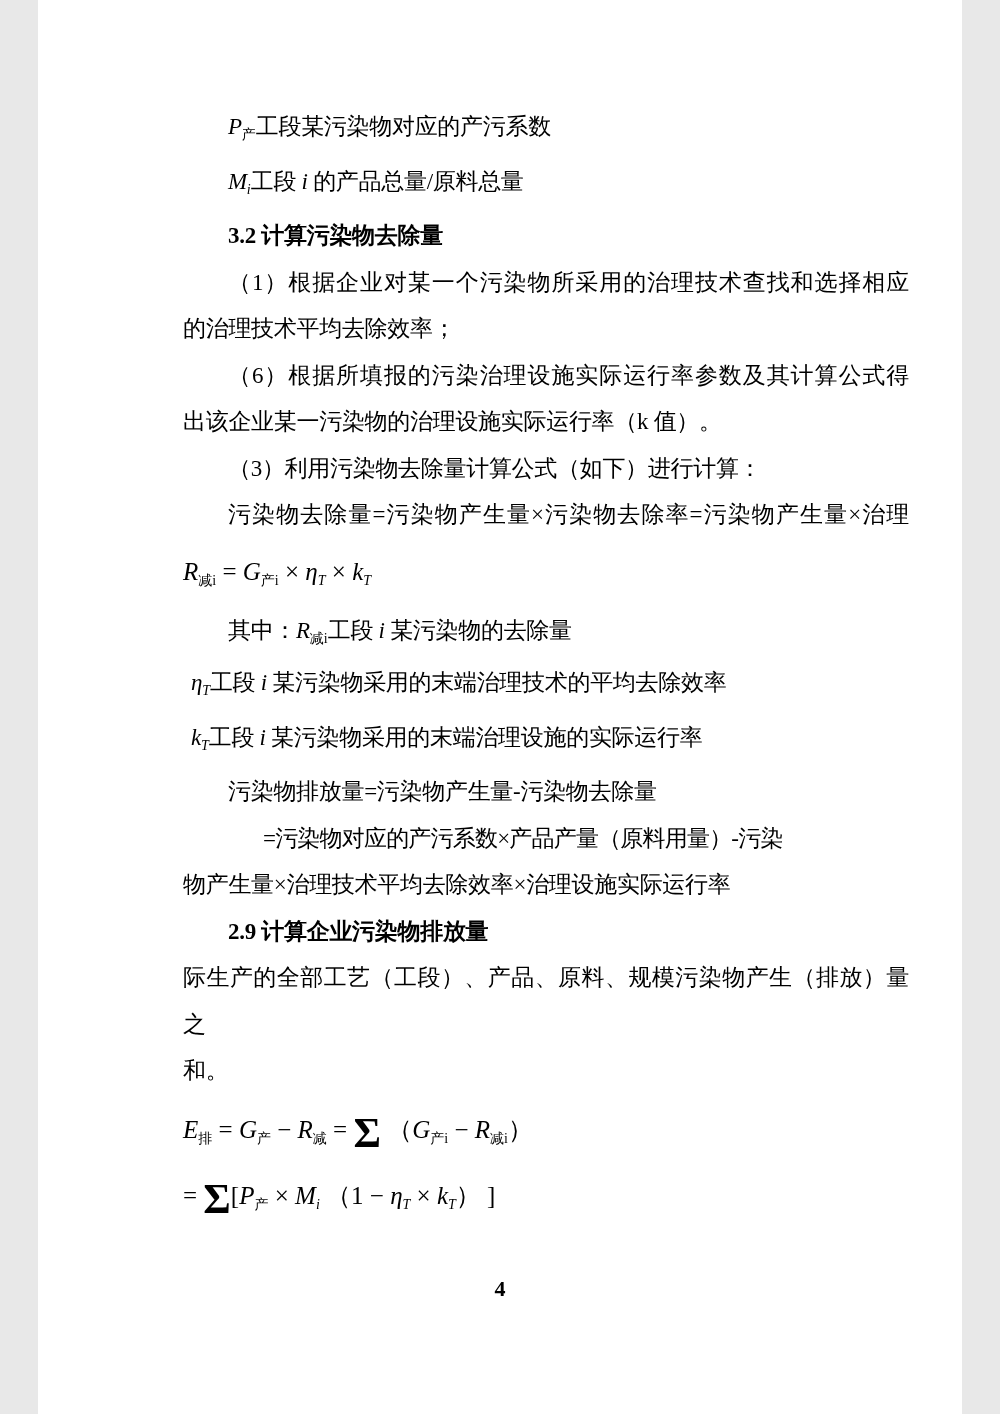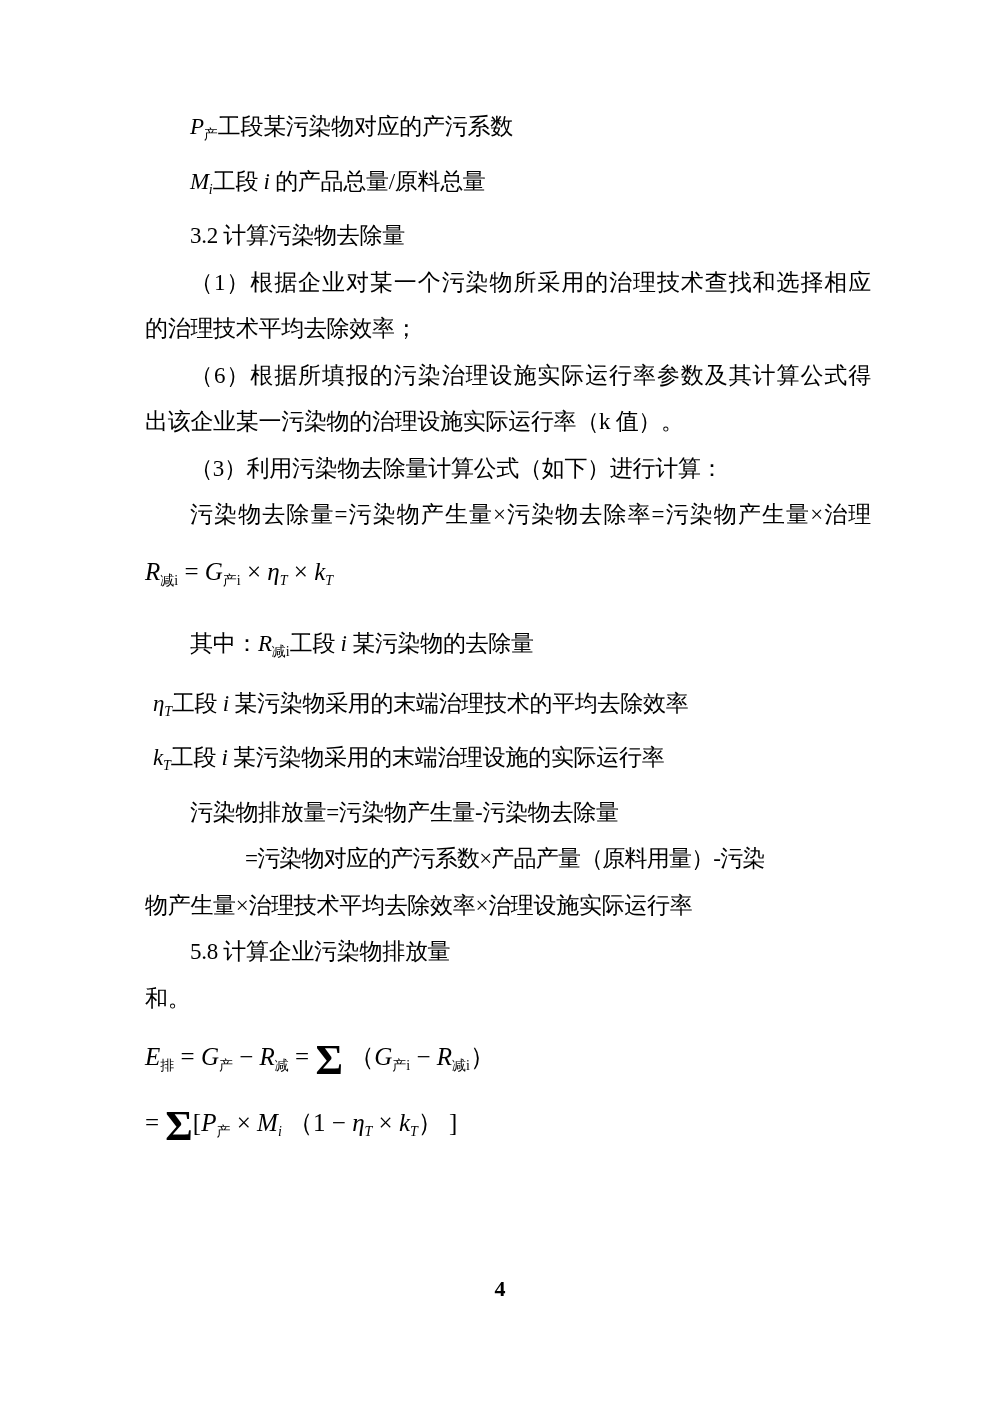--- a/index.html
+++ b/index.html
@@ -1,40 +1,40 @@
 <!DOCTYPE html>
 <html><head>
 <meta charset="utf-8">
 <style>
   html, body { margin: 0; padding: 0; background: #e8e8e8; }
   .page {
     position: relative;
-    width: 1000px;
+    width: 924px;
     height: 1414px;
     margin: 0 auto;
     background: #ffffff;
     color: #000000;
     font-family: "Liberation Serif", "DejaVu Serif", serif;
     overflow: hidden;
   }
   .content {
     position: absolute;
     left: 145px;
     top: 104px;
     width: 726px;
     font-size: 23px;
     line-height: 46.5px;
     letter-spacing: -0.3px;
   }
   .line { min-height: 46.5px; }
   .t1 { text-indent: 45px; }          
   .tick { padding-left: 8px; }        
   .just { text-align: justify; text-align-last: justify; }
-  .h { font-weight: normal; }
-  .e2 { margin-left: 100px; white-space: nowrap; letter-spacing: -0.8px; }
+  .h { font-weight: bold; }
+  .e2 { margin-left: 80px; white-space: nowrap; letter-spacing: -0.8px; }
   .fline { text-align: left; letter-spacing: 0; font-size: 25px; }
   .fr { margin-top: 8px; line-height: 50px; }
   .fbig { line-height: 57px; }
   .var { font-style: italic; }
   .sub { font-size: 14px; vertical-align: -5px; letter-spacing: 0; }
   .si { font-style: italic; }
   .ivar { font-style: italic; }
   .sigma {
     font-style: normal;
     font-weight: 600;
@@ -70,33 +70,34 @@
 
     <div class="line t1 just">（6）根据所填报的污染治理设施实际运行率参数及其计算公式得</div>
     <div class="line">出该企业某一污染物的治理设施实际运行率（k 值）。</div>
 
     <div class="line t1">（3）利用污染物去除量计算公式（如下）进行计算：</div>
 
     <div class="line t1 just">污染物去除量=污染物产生量×污染物去除率=污染物产生量×治理</div>
 
     <div class="line fline fr"><span class="var">R</span><span class="sub">减i</span><span> = </span><span class="var">G</span><span class="sub">产i</span><span> × </span><span class="var">η</span><span class="sub si">T</span><span> × </span><span class="var">k</span><span class="sub si">T</span></div>
 
-    <div class="line t1 fr" style="line-height:59px;"><span>其中：</span><span class="var">R</span><span class="sub">减i</span><span>工段 </span><span class="ivar">i</span><span> 某污染物的去除量</span></div>
+    <div class="line t1 fr" style="line-height:34px;"><span>其中：</span><span class="var">R</span><span class="sub">减i</span><span>工段 </span><span class="ivar">i</span><span> 某污染物的去除量</span></div>
 
     <div class="line tick"><span class="var">η</span><span class="sub si">T</span><span>工段 </span><span class="ivar">i</span><span> 某污染物采用的末端治理技术的平均去除效率</span></div>
 
     <div class="line tick"><span class="var">k</span><span class="sub si">T</span><span>工段 </span><span class="ivar">i</span><span> 某污染物采用的末端治理设施的实际运行率</span></div>
 
 
     <div class="line t1">污染物排放量=污染物产生量-污染物去除量</div>
     <div class="line e2">=污染物对应的产污系数×产品产量（原料用量）-污染</div>
     <div class="line">物产生量×治理技术平均去除效率×治理设施实际运行率</div>
 
-    <div class="line t1 h">5.8 计算企业污染物排放量</div>
+    <div class="line t1 h">2.9 计算企业污染物排放量</div>
 
+    <div class="line just">际生产的全部工艺（工段）、产品、原料、规模污染物产生（排放）量之</div>
     <div class="line">和。</div>
 
     <div class="line fline fbig" style="margin-top:6px;"><span class="var">E</span><span class="sub">排</span><span> = </span><span class="var">G</span><span class="sub">产</span><span> − </span><span class="var">R</span><span class="sub">减</span><span> = </span><span class="sigma">Σ</span><span> （</span><span class="var">G</span><span class="sub">产i</span><span> − </span><span class="var">R</span><span class="sub">减i</span><span>）</span></div>
 
     <div class="line fline fbig"><span>= </span><span class="sigma">Σ</span><span>[</span><span class="var">P</span><span class="sub">产</span><span> × </span><span class="var">M</span><span class="sub si">i</span><span> （1 − </span><span class="var">η</span><span class="sub si">T</span><span> × </span><span class="var">k</span><span class="sub si">T</span><span>） ]</span></div>
 
   </div>
 
   <div class="pagenum">4</div>
 </div>

